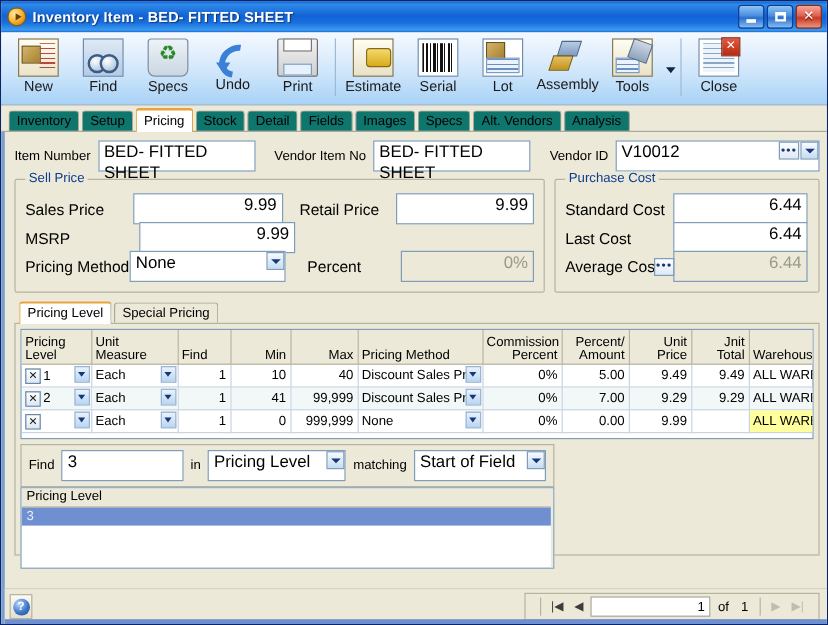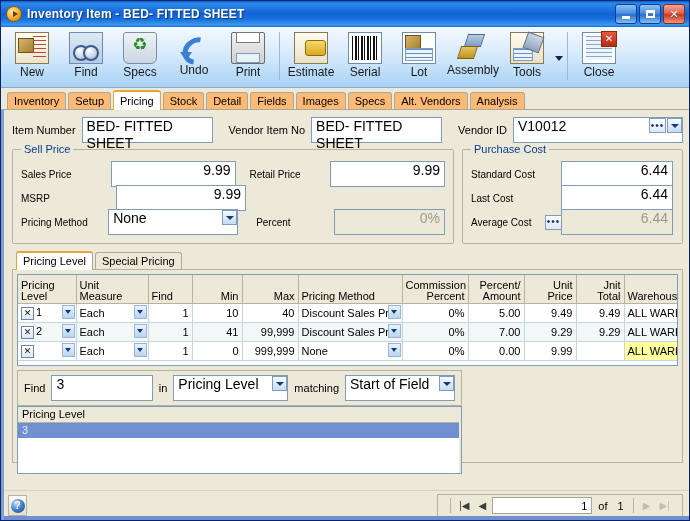--- a/index.html
+++ b/index.html
@@ -128,21 +128,21 @@
     background:linear-gradient(#e8573c,#b42d12);color:#fff;font-size:10px;line-height:14px;text-align:center;
     border:1px solid #8b2a14;font-weight:bold;}
   
   .tabstrip{
     flex:0 0 21px;height:21px;background:#ece9d8;
     display:flex;align-items:flex-end;padding-left:6px;position:relative;
     border-bottom:1px solid #aca899;
   }
   .tab{
     height:17px;line-height:16px;padding:0 6px;margin-right:2px;
-    background:#fdba74;border:1px solid #aca899;border-bottom:none;
+    background:#0f766e;border:1px solid #aca899;border-bottom:none;
     border-radius:3px 3px 0 0;font-size:11px;color:#000;box-sizing:border-box;white-space:nowrap;
   }
   .tab.active{
     height:20px;line-height:19px;background:#fff;font-weight:normal;
     border-color:#e8a33d #e8a33d #fff #e8a33d;border-width:2px 1px 0 1px;
     position:relative;z-index:3;margin-bottom:-1px;
   }
   
   .page{
     flex:1 1 auto;background:#ece9d8;position:relative;
@@ -172,21 +172,21 @@
   .groups{display:flex;padding:0 6px 0 8px;gap:8px;}
   .gbox{
     border:1px solid #b6b39f;border-radius:2px;position:relative;
     padding:12px 8px 9px 8px;background:transparent;
   }
   .gbox>.gtitle{
     position:absolute;top:-7px;left:8px;background:#ece9d8;padding:0 3px;
     font-size:11px;color:#0a3d8f;
   }
   .grow{display:flex;align-items:center;height:24px;}
-  .grow .gl{width:95px;font-size:10px;}
+  .grow .gl{width:95px;font-size:13px;}
   .num{text-align:right;}
   
   .gridwrap{flex:1 1 auto;margin:6px 6px 0 8px;position:relative;}
   .subtabs{display:flex;align-items:flex-end;height:19px;padding-left:4px;}
   .subtab{
     height:17px;line-height:16px;padding:0 6px;font-size:11px;
     background:#ece9d8;border:1px solid #aca899;border-bottom:none;border-radius:3px 3px 0 0;
     box-sizing:border-box;margin-right:2px;
   }
   .subtab.active{

